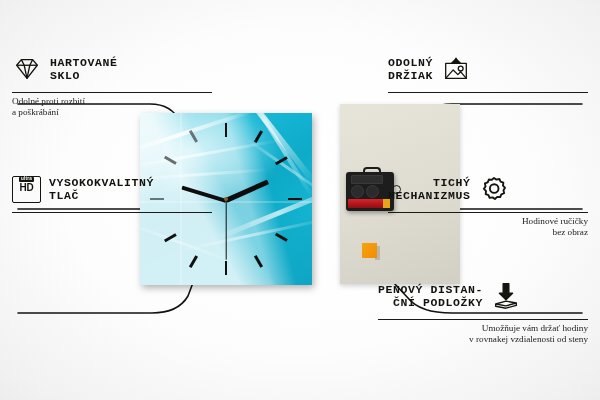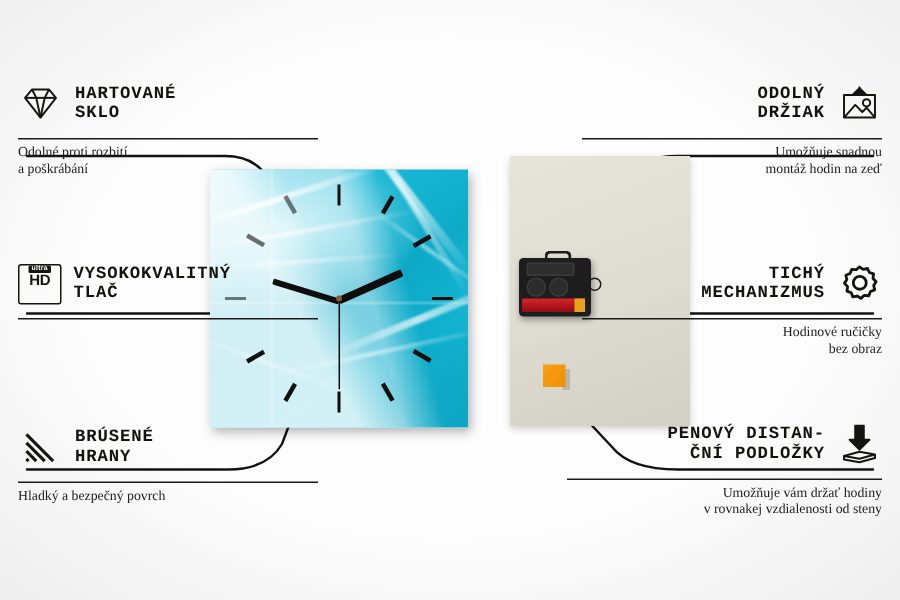--- a/index.html
+++ b/index.html
@@ -23,20 +23,21 @@
     width: 200px;
   }
   .feature .head {
     display: flex;
     align-items: center;
     gap: 8px;
     height: 42px;
   }
   .feature.right .head {
     flex-direction: row-reverse;
+    justify-content: flex-end;
   }
   .feature .title {
     font-family: Liberation Mono, monospace;
     font-weight: bold;
     font-size: 11.5px;
     line-height: 13.5px;
     letter-spacing: 0.6px;
     color: #12120f;
     text-transform: uppercase;
   }
@@ -352,62 +353,38 @@
         <span class="h">HD</span>
       </span>
       <span class="title">
         <span>VYSOKOKVALITNÝ</span><br>
         <span>TLAČ</span>
       </span>
     </div>
     <div class="rule"></div>
   </div>
 
-  <div class="feature left" id="f-edges">
-    <div class="head">
-      <span class="icon">
-        <svg width="30" height="30" viewBox="0 0 32 32" fill="none" stroke="#15150f" stroke-width="2.2" stroke-linecap="butt">
-          <path d="M6 7 L25 26"></path>
-          <path d="M6 13 L19 26"></path>
-          <path d="M6 19 L13 26"></path>
-          <path d="M6 24.5 L7.5 26"></path>
-        </svg>
-      </span>
-      <span class="title">
-        <span>BRÚSENÉ</span><br>
-        <span>HRANY</span>
-      </span>
-    </div>
-    <div class="rule"></div>
-    <div class="sub">
-      <span>Hladký a bezpečný povrch</span>
-    </div>
-  </div>
 
   <div class="feature right" id="f-holder">
     <div class="head">
       <span class="icon">
         <svg width="30" height="30" viewBox="0 0 32 32" fill="none" stroke="#15150f" stroke-width="1.4" stroke-linejoin="round">
           <path d="M16 4 L10 10 L22 10 Z" fill="#15150f" stroke="none"></path>
           <path d="M16 4 L16 10"></path>
           <rect x="5" y="10" width="22" height="16"></rect>
           <path d="M5 26 L13 17 L18 22 L21 19 L27 26"></path>
           <circle cx="21" cy="15.5" r="2.6"></circle>
         </svg>
       </span>
       <span class="title">
         <span>ODOLNÝ</span><br>
         <span>DRŽIAK</span>
       </span>
     </div>
     <div class="rule"></div>
-    <div class="sub">
-      <span>Umožňuje snadnou</span><br>
-      <span>montáž hodin na zeď</span>
-    </div>
   </div>
 
   <div class="feature right" id="f-mech">
     <div class="head">
       <span class="icon">
         <svg width="30" height="30" viewBox="0 0 32 32" fill="none" stroke="#15150f" stroke-width="2" stroke-linejoin="round">
           <path d="M16 4.2 L18.6 6.0 L21.7 5.3 L23.0 8.2 L26.0 9.2 L25.6 12.4 L27.8 14.7 L26.1 17.4 L26.8 20.5 L23.8 21.7 L22.6 24.7 L19.4 24.4 L17.0 26.6 L14.4 24.9 L11.3 25.5 L10.1 22.6 L7.1 21.4 L7.5 18.2 L5.3 15.8 L7.0 13.2 L6.3 10.1 L9.3 8.9 L10.5 5.9 L13.7 6.2 Z"></path>
           <circle cx="16.2" cy="15.5" r="4.6"></circle>
         </svg>
       </span>

